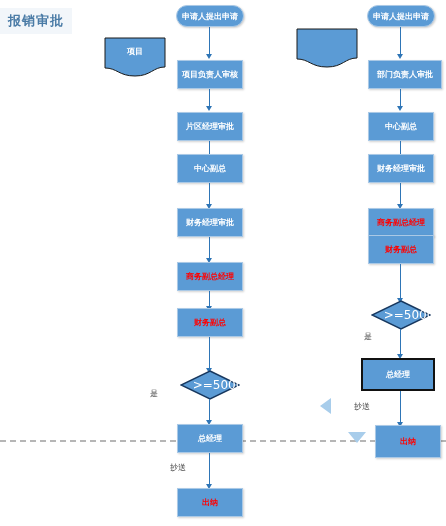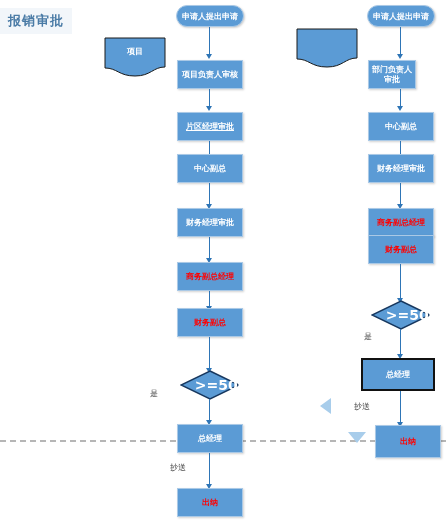--- a/index.html
+++ b/index.html
@@ -71,28 +71,28 @@
     text-align: center;
     box-shadow: 1px 1px 2px rgba(0,0,0,0.18);
   }
   
   .diamond-wrap {
     position: absolute;
   }
   .diamond-wrap svg { display: block; }
   .diamond-label {
     position: absolute;
-    left: 16px; top: 0;
+    left: 8px; top: 0;
     width: 100%; height: 100%;
     display: flex;
     align-items: center;
     justify-content: center;
     color: #ffffff;
-    font-size: 14px;
-    font-weight: bold;
+    font-size: 12px;
+    font-weight: normal;
     pointer-events: none;
   }
   
   .doc-wrap { position: absolute; }
   .doc-wrap svg { display: block; }
   .doc-label {
     position: absolute;
     left: 0; top: 0;
     width: 100%;
     height: 74%;
@@ -171,21 +171,21 @@
   </div>
 
   <div class="terminator" style="left:176px; top:5px; width:68px; height:22px;">申请人提出申请</div>
   <div class="conn" style="left:209px; top:27px; height:28px;"></div>
   <div class="arrowhead" style="left:206px; top:54px;"></div>
 
   <div class="node" style="left:177px; top:60px; width:66px; height:29px;">项目负责人审核</div>
   <div class="conn" style="left:209px; top:89px; height:18px;"></div>
   <div class="arrowhead" style="left:206px; top:106px;"></div>
 
-  <div class="node" style="left:177px; top:112px; width:66px; height:29px;text-decoration:underline;">片区经理审批</div>
+  <div class="node" style="left:177px; top:112px; width:66px; height:29px;">片区经理审批</div>
   <div class="conn" style="left:209px; top:141px; height:18px;"></div>
   <div class="arrowhead" style="left:206px; top:158px;"></div>
 
   <div class="node" style="left:177px; top:154px; width:66px; height:29px;">中心副总</div>
   <div class="conn" style="left:209px; top:183px; height:22px;"></div>
   <div class="arrowhead" style="left:206px; top:204px;"></div>
 
   <div class="node" style="left:177px; top:208px; width:66px; height:29px;">财务经理审批</div>
   <div class="conn" style="left:209px; top:237px; height:22px;"></div>
   <div class="arrowhead" style="left:206px; top:258px;"></div>
@@ -212,21 +212,21 @@
   <div class="edge-label" style="left:170px; top:462px;">抄送</div>
   <div class="conn" style="left:209px; top:453px; height:32px;"></div>
   <div class="arrowhead" style="left:206px; top:484px;"></div>
 
   <div class="node red-label" style="left:177px; top:488px; width:66px; height:29px;">出纳</div>
 
   <div class="terminator" style="left:367px; top:5px; width:68px; height:22px;">申请人提出申请</div>
   <div class="conn" style="left:400px; top:27px; height:28px;"></div>
   <div class="arrowhead" style="left:397px; top:54px;"></div>
 
-  <div class="node" style="left:368px; top:60px; width:48px; height:29px;">部门负责人审批</div>
+  <div class="node" style="left:368px; top:60px; width:74px; height:29px;">部门负责人审批</div>
   <div class="conn" style="left:400px; top:89px; height:18px;"></div>
   <div class="arrowhead" style="left:397px; top:106px;"></div>
 
   <div class="node" style="left:368px; top:112px; width:66px; height:29px;">中心副总</div>
   <div class="conn" style="left:400px; top:141px; height:18px;"></div>
   <div class="arrowhead" style="left:397px; top:158px;"></div>
 
   <div class="node" style="left:368px; top:154px; width:66px; height:29px;">财务经理审批</div>
   <div class="conn" style="left:400px; top:183px; height:22px;"></div>
   <div class="arrowhead" style="left:397px; top:204px;"></div>

